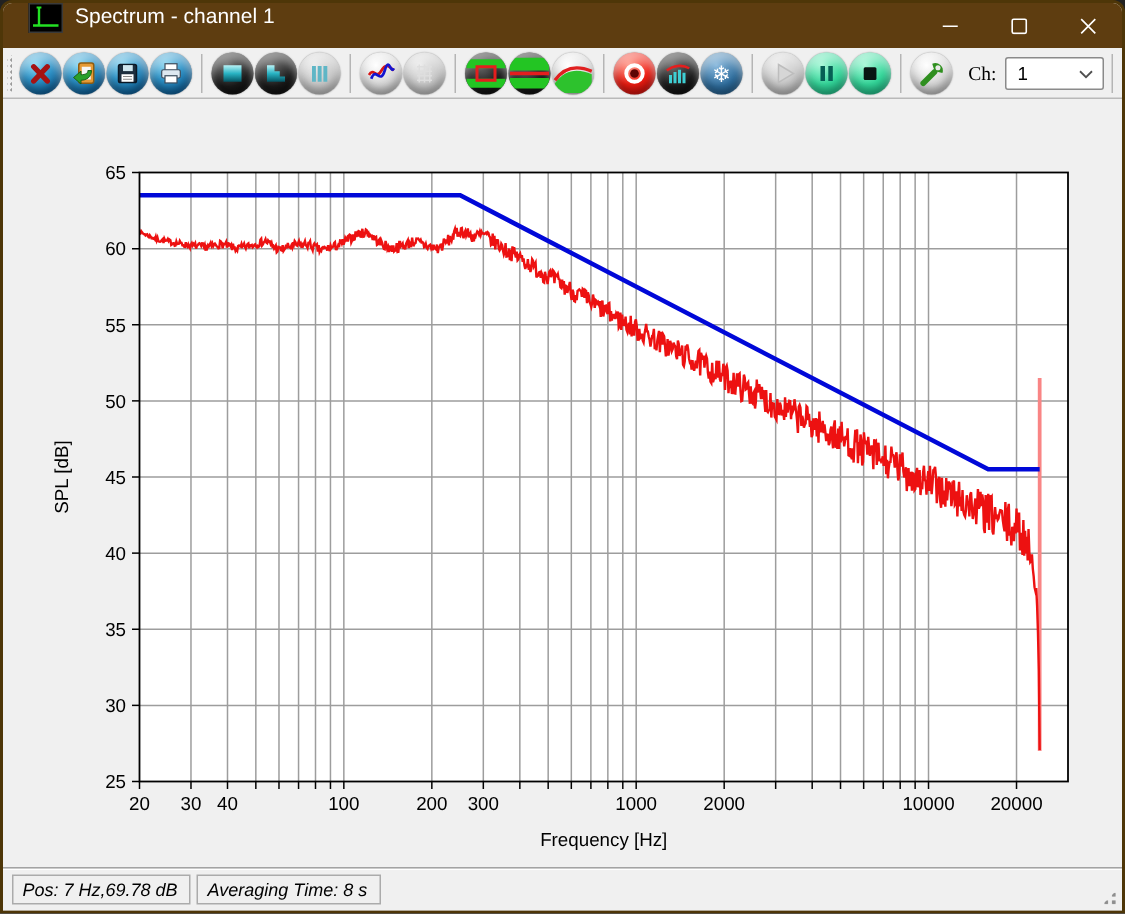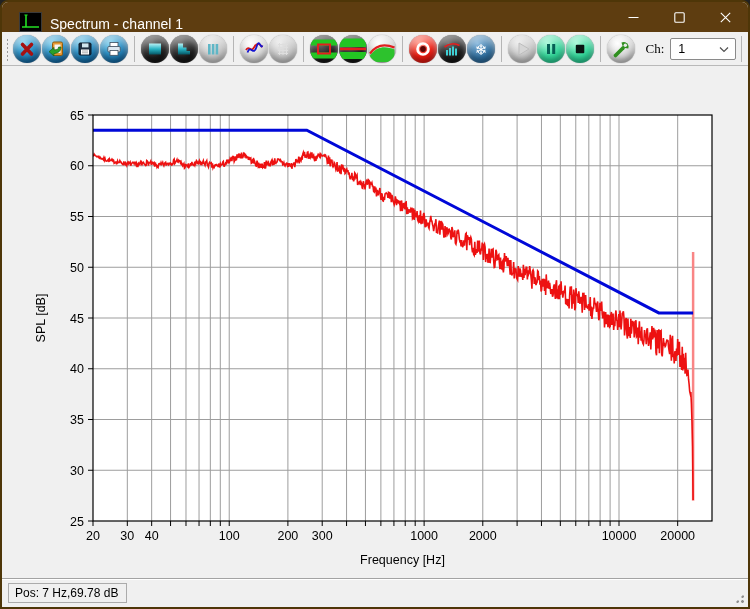--- a/index.html
+++ b/index.html
@@ -1,20 +1,20 @@
 <!DOCTYPE html>
 <html><head>
 <meta charset="utf-8">
 <style>
   html,body{margin:0;padding:0;background:#222;}
   *{box-sizing:border-box;font-family:"Liberation Sans",sans-serif;}
   .window{width:750px;height:609px;background:#f0f0f0;border:2px solid #4e3608;
           border-radius:8px 8px 0 0;overflow:hidden;position:relative;}
   
-  .titlebar{height:30px;background:#5e3d10;display:flex;align-items:flex-end;color:#fff;}
+  .titlebar{height:30px;background:#5e3d10;display:flex;align-items:flex-start;color:#fff;}
   .appicon{width:23px;height:20px;margin-left:17px;background:#000;border:1px solid #3a3a3a;
            display:flex;align-items:center;justify-content:center;}
   .title-text{font-size:14px;margin-left:8px;flex:1;white-space:nowrap;}
   .wbtn{width:46px;height:30px;display:flex;align-items:center;justify-content:center;}
   
   .toolbar{height:34px;background:#f0f0f0;border-bottom:1px solid #b9b9b9;
            display:flex;align-items:center;padding:0 0 0 3px;}
   .gripper{width:4px;height:24px;margin-right:5px;
            background-image:radial-gradient(#9a9a9a 1px,transparent 1.2px);
            background-size:4px 4px;background-position:1px 1px;}
@@ -31,21 +31,21 @@
   .tsep{width:1px;height:26px;background:#b5b5b5;margin:0 6px 0 5px;flex:0 0 auto;}
   .ch-label{font-size:13px;color:#000;margin:0 6px 0 9px;font-family:Liberation Serif, serif;}
   .combo{width:74px;height:22px;background:#fff;border:1px solid #8a8a8a;border-radius:2px;
          display:flex;align-items:center;font-size:12.5px;padding-left:7px;position:relative;}
   .combo svg{position:absolute;right:6px;top:7px;}
   
   .main{height:512px;background:#f0f0f0;position:relative;}
   
   .statusbar{height:29px;background:#f0f0f0;border-top:1px solid #a3a3a3;
              box-shadow:inset 0 1px 0 #ffffff;display:flex;align-items:center;
-             padding-left:6px;position:relative;}
+             padding-left:6px;position:relative;font-style:italic;}
   .spanel{height:20px;border:1px solid #ababab;background:#f0f0f0;display:flex;
           align-items:center;padding:0 8px 0 6px;margin-right:4px;font-size:12px;color:#000;
           white-space:nowrap;}
   .grip{position:absolute;right:2px;bottom:2px;width:13px;height:13px;
         background-image:radial-gradient(#8f8f8f 1.3px,transparent 1.5px);
         background-size:5px 5px;background-position:2px 2px;
         clip-path:polygon(100% 0,100% 100%,0 100%);}
 </style>
 </head>
 <body>
@@ -340,16 +340,17 @@
         </defs>
         <line x1="691.1128543989563" y1="434.7" x2="691.1128543989563" y2="186.025" stroke="#f98585" stroke-width="2.5" clip-path="url(#pc)"></line>
         <path d="M91.00 89.58L91.57 89.74L92.14 88.06L92.71 88.89L93.29 89.52L93.86 90.03L94.43 90.13L95.00 90.92L95.57 90.42L96.14 90.22L96.72 91.65L97.29 92.17L97.86 90.84L98.43 91.72L99.00 92.84L99.57 92.63L100.14 93.09L100.72 92.65L101.29 93.59L101.86 91.83L102.43 94.25L103.00 92.54L103.57 94.77L104.15 95.05L104.72 95.14L105.29 94.83L105.86 94.09L106.43 93.47L107.00 95.95L107.57 93.14L108.15 94.51L108.72 94.37L109.29 94.26L109.86 93.30L110.43 94.68L111.00 93.64L111.58 94.09L112.15 97.30L112.72 96.90L113.29 96.28L113.86 96.10L114.43 97.84L115.00 97.66L115.58 95.00L116.15 96.71L116.72 96.58L117.29 96.50L117.86 94.66L118.43 95.74L119.01 95.90L119.58 97.45L120.15 97.44L120.72 98.42L121.29 98.53L121.86 95.46L122.43 97.96L123.01 98.59L123.58 96.89L124.15 98.19L124.72 99.47L125.29 96.97L125.86 96.04L126.44 97.63L127.01 96.50L127.58 97.27L128.15 96.17L128.72 99.73L129.29 97.97L129.86 97.48L130.44 96.43L131.01 96.14L131.58 96.74L132.15 97.93L132.72 96.22L133.29 96.23L133.87 98.30L134.44 97.02L135.01 101.11L135.58 98.62L136.15 99.56L136.72 97.42L137.29 98.19L137.87 97.02L138.44 95.77L139.01 97.78L139.58 96.30L140.15 98.18L140.72 96.98L141.30 96.36L141.87 97.19L142.44 98.28L143.01 98.54L143.58 99.57L144.15 99.37L144.72 94.58L145.30 95.02L145.87 96.20L146.44 99.49L147.01 96.59L147.58 96.88L148.15 96.43L148.73 95.18L149.30 98.99L149.87 95.56L150.44 97.43L151.01 96.81L151.58 97.89L152.15 97.02L152.73 100.69L153.30 96.52L153.87 99.16L154.44 99.02L155.01 101.24L155.58 100.22L156.16 101.14L156.73 97.95L157.30 97.59L157.87 98.10L158.44 98.37L159.01 96.56L159.58 98.37L160.16 97.60L160.73 96.36L161.30 98.60L161.87 99.80L162.44 97.87L163.01 96.67L163.59 96.25L164.16 99.50L164.73 97.52L165.30 97.77L165.87 97.35L166.44 98.93L167.01 98.40L167.59 97.27L168.16 96.90L168.73 98.28L169.30 98.96L169.87 97.92L170.44 98.50L171.02 97.91L171.59 93.83L172.16 93.11L172.73 97.62L173.30 96.87L173.87 95.52L174.44 94.87L175.02 93.51L175.59 95.70L176.16 96.15L176.73 94.27L177.30 95.08L177.87 94.97L178.45 96.82L179.02 95.72L179.59 98.25L180.16 97.80L180.73 99.73L181.30 98.77L181.87 97.70L182.45 102.20L183.02 101.58L183.59 98.52L184.16 98.72L184.73 98.85L185.30 100.76L185.87 101.02L186.45 97.40L187.02 101.29L187.59 100.43L188.16 99.54L188.73 97.21L189.30 99.62L189.88 95.96L190.45 98.35L191.02 98.86L191.59 99.27L192.16 97.87L192.73 99.17L193.30 95.39L193.88 97.22L194.45 94.64L195.02 95.46L195.59 97.51L196.16 97.80L196.73 96.15L197.31 94.67L197.88 96.93L198.45 96.22L199.02 99.17L199.59 95.88L200.16 97.66L200.73 96.26L201.31 94.70L201.88 97.52L202.45 98.00L203.02 99.27L203.59 95.93L204.16 95.90L204.74 94.76L205.31 98.97L205.88 99.59L206.45 101.03L207.02 97.33L207.59 96.34L208.16 97.48L208.74 97.48L209.31 96.93L209.88 101.69L210.45 97.37L211.02 101.88L211.59 100.50L212.17 101.26L212.74 99.17L213.31 98.75L213.88 99.45L214.45 98.69L215.02 99.19L215.59 99.23L216.17 101.06L216.74 97.51L217.31 99.51L217.88 101.46L218.45 97.78L219.02 99.22L219.60 98.51L220.17 98.42L220.74 96.13L221.31 95.48L221.88 100.11L222.45 100.17L223.02 98.80L223.60 97.11L224.17 97.66L224.74 94.27L225.31 94.34L225.88 96.09L226.45 93.54L227.03 97.12L227.60 95.50L228.17 92.50L228.74 93.67L229.31 92.58L229.88 95.03L230.45 91.16L231.03 90.44L231.60 90.85L232.17 95.61L232.74 94.24L233.31 90.32L233.88 93.91L234.46 93.68L235.03 88.27L235.60 91.92L236.17 89.83L236.74 91.66L237.31 88.27L237.88 88.56L238.46 92.44L239.03 89.91L239.60 86.51L240.17 91.81L240.74 91.64L241.31 89.68L241.89 87.04L242.46 87.47L243.03 90.30L243.60 89.43L244.17 92.32L244.74 90.53L245.31 91.31L245.89 91.16L246.46 93.95L247.03 90.78L247.60 94.14L248.17 92.27L248.74 91.92L249.32 97.27L249.89 96.89L250.46 94.13L251.03 93.44L251.60 97.49L252.17 94.30L252.74 95.81L253.32 98.15L253.89 99.94L254.46 100.18L255.03 94.65L255.60 96.88L256.17 100.12L256.75 98.64L257.32 102.03L257.89 99.24L258.46 100.16L259.03 97.68L259.60 101.92L260.17 97.67L260.75 101.59L261.32 100.96L261.89 101.07L262.46 96.12L263.03 102.02L263.60 101.86L264.18 95.28L264.75 95.28L265.32 98.25L265.89 97.45L266.46 96.40L267.03 100.05L267.60 97.35L268.18 100.27L268.75 96.34L269.32 95.22L269.89 94.11L270.46 99.39L271.03 95.60L271.61 96.79L272.18 98.80L272.75 92.43L273.32 96.80L273.89 97.41L274.46 96.26L275.03 95.95L275.61 93.04L276.18 93.07L276.75 93.02L277.32 93.93L277.89 94.64L278.46 93.78L279.04 95.64L279.61 95.43L280.18 95.78L280.75 98.73L281.32 98.31L281.89 96.66L282.46 99.18L283.04 99.96L283.61 98.24L284.18 97.62L284.75 97.17L285.32 99.18L285.89 97.15L286.47 100.89L287.04 97.19L287.61 99.02L288.18 99.78L288.75 100.31L289.32 97.05L289.89 102.76L290.47 98.96L291.04 98.62L291.61 97.20L292.18 97.01L292.75 101.02L293.32 97.80L293.90 93.07L294.47 94.51L295.04 95.69L295.61 93.75L296.18 96.37L296.75 90.57L297.32 97.52L297.90 91.38L298.47 93.45L299.04 94.76L299.61 92.09L300.18 93.77L300.75 88.16L301.33 86.49L301.90 89.78L302.47 85.95L303.04 91.78L303.61 88.73L304.18 90.73L304.75 91.31L305.33 86.19L305.90 85.96L306.47 90.79L307.04 92.85L307.61 89.15L308.18 87.87L308.76 91.19L309.33 89.55L309.90 86.29L310.47 92.25L311.04 90.27L311.61 89.26L312.18 93.11L312.76 95.20L313.33 90.34L313.90 94.97L314.47 90.98L315.04 91.75L315.61 89.68L316.19 88.26L316.76 88.89L317.33 90.33L317.90 88.40L318.47 90.61L319.04 88.47L319.61 89.66L320.19 89.57L320.76 90.04L321.33 89.69L321.90 89.21L322.47 89.94L323.04 88.82L323.62 89.32L324.19 91.43L324.76 92.24L325.33 97.25L325.90 96.61L326.47 89.65L327.04 97.88L327.62 91.19L328.19 100.32L328.76 93.52L329.33 96.25L329.90 93.55L330.47 99.58L331.05 100.88L331.62 99.83L332.19 96.44L332.76 97.41L333.33 101.04L333.90 103.68L334.47 102.03L335.05 96.07L335.62 105.04L336.19 104.88L336.76 104.25L337.33 99.67L337.90 107.49L338.48 100.43L339.05 108.13L339.62 98.24L340.19 103.47L340.76 98.82L341.33 102.98L341.90 105.68L342.48 101.80L343.05 107.51L343.62 106.81L344.19 103.85L344.76 103.02L345.33 105.95L345.91 104.13L346.48 108.54L347.05 106.34L347.62 110.85L348.19 113.30L348.76 109.96L349.33 112.31L349.91 106.72L350.48 113.82L351.05 112.43L351.62 115.36L352.19 113.12L352.76 106.83L353.34 107.76L353.91 111.56L354.48 110.34L355.05 109.17L355.62 119.03L356.19 117.33L356.76 117.56L357.34 115.54L357.91 115.32L358.48 119.22L359.05 116.03L359.62 117.37L360.19 121.97L360.77 122.36L361.34 115.21L361.91 118.03L362.48 119.87L363.05 123.34L363.62 118.88L364.19 115.18L364.77 114.41L365.34 118.71L365.91 116.92L366.48 114.03L367.05 114.68L367.62 122.70L368.19 116.58L368.77 117.54L369.34 118.13L369.91 116.80L370.48 120.11L371.05 120.34L371.62 125.39L372.20 125.97L372.77 120.34L373.34 126.24L373.91 121.43L374.48 130.39L375.05 124.40L375.62 124.72L376.20 129.29L376.77 126.91L377.34 124.68L377.91 121.95L378.48 129.98L379.05 134.00L379.63 127.17L380.20 128.73L380.77 134.74L381.34 135.04L381.91 130.81L382.48 134.04L383.05 127.89L383.63 127.49L384.20 126.98L384.77 127.67L385.34 127.89L385.91 131.90L386.48 126.63L387.06 127.22L387.63 132.61L388.20 127.44L388.77 128.07L389.34 136.14L389.91 128.95L390.48 130.80L391.06 135.11L391.63 136.71L392.20 138.62L392.77 136.12L393.34 130.36L393.91 133.67L394.49 139.18L395.06 133.96L395.63 134.44L396.20 136.34L396.77 135.49L397.34 137.19L397.91 134.79L398.49 145.23L399.06 135.86L399.63 134.42L400.20 145.02L400.77 142.22L401.34 137.89L401.92 137.68L402.49 141.78L403.06 143.34L403.63 136.32L404.20 136.01L404.77 148.29L405.34 141.43L405.92 147.79L406.49 143.37L407.06 145.14L407.63 144.44L408.20 146.72L408.77 143.24L409.35 144.59L409.92 141.65L410.49 152.51L411.06 151.52L411.63 142.39L412.20 153.94L412.77 143.72L413.35 151.15L413.92 146.85L414.49 151.42L415.06 145.06L415.63 153.90L416.20 155.32L416.78 150.98L417.35 149.25L417.92 157.02L418.49 144.50L419.06 158.30L419.63 150.26L420.20 152.25L420.78 157.72L421.35 148.51L421.92 146.91L422.49 151.11L423.06 161.19L423.63 159.17L424.21 153.26L424.78 159.16L425.35 158.23L425.92 156.51L426.49 160.96L427.06 162.28L427.63 156.72L428.21 153.71L428.78 149.91L429.35 154.83L429.92 155.02L430.49 158.34L431.06 160.50L431.64 165.08L432.21 161.60L432.78 157.87L433.35 157.39L433.92 153.21L434.49 166.87L435.06 164.26L435.64 167.58L436.21 161.14L436.78 157.88L437.35 154.59L437.92 168.75L438.49 157.92L439.07 155.27L439.64 163.79L440.21 157.11L440.78 158.18L441.35 164.57L441.92 171.57L442.49 168.83L443.07 159.97L443.64 171.09L444.21 167.81L444.78 161.21L445.35 163.34L445.92 167.99L446.50 166.67L447.07 162.49L447.64 164.12L448.21 164.95L448.78 171.48L449.35 173.49L449.92 161.05L450.50 163.34L451.07 171.30L451.64 169.49L452.21 167.65L452.78 164.32L453.35 177.11L453.93 178.13L454.50 174.91L455.07 164.48L455.64 165.79L456.21 163.65L456.78 167.02L457.35 173.12L457.93 175.67L458.50 175.21L459.07 180.47L459.64 174.10L460.21 179.37L460.78 181.14L461.36 177.58L461.93 174.41L462.50 179.58L463.07 173.24L463.64 167.96L464.21 167.32L464.78 184.28L465.36 169.23L465.93 171.17L466.50 173.80L467.07 171.08L467.64 179.15L468.21 173.30L468.79 171.20L469.36 173.10L469.93 182.35L470.50 186.40L471.07 181.72L471.64 188.37L472.21 189.33L472.79 175.80L473.36 188.84L473.93 186.72L474.50 183.09L475.07 186.87L475.64 174.48L476.22 178.93L476.79 185.69L477.36 174.52L477.93 186.90L478.50 188.44L479.07 182.56L479.64 184.56L480.22 176.56L480.79 179.49L481.36 194.02L481.93 179.08L482.50 177.83L483.07 181.05L483.65 196.07L484.22 187.95L484.79 192.82L485.36 187.74L485.93 196.62L486.50 195.07L487.07 182.60L487.65 196.21L488.22 196.37L488.79 188.84L489.36 182.87L489.93 191.71L490.50 183.63L491.08 183.03L491.65 194.53L492.22 201.45L492.79 201.14L493.36 193.12L493.93 183.80L494.50 185.79L495.08 193.73L495.65 193.29L496.22 189.67L496.79 188.82L497.36 196.43L497.93 203.19L498.51 191.55L499.08 201.98L499.65 202.70L500.22 196.01L500.79 194.86L501.36 206.34L501.93 201.71L502.51 187.07L503.08 195.68L503.65 191.80L504.22 190.17L504.79 194.69L505.36 200.11L505.94 191.82L506.51 200.06L507.08 194.14L507.65 201.97L508.22 208.65L508.79 193.98L509.36 208.11L509.94 208.81L510.51 207.49L511.08 207.36L511.65 196.03L512.22 212.38L512.79 202.10L513.37 206.42L513.94 202.39L514.51 211.83L515.08 212.77L515.65 213.89L516.22 200.06L516.79 209.93L517.37 210.07L517.94 202.36L518.51 204.53L519.08 210.97L519.65 207.30L520.22 209.20L520.80 213.98L521.37 198.83L521.94 211.95L522.51 202.47L523.08 209.03L523.65 205.30L524.22 201.23L524.80 201.38L525.37 213.49L525.94 204.37L526.51 208.47L527.08 206.99L527.65 200.15L528.23 204.68L528.80 208.57L529.37 214.29L529.94 222.60L530.51 205.25L531.08 204.02L531.65 205.77L532.23 217.93L532.80 211.21L533.37 213.48L533.94 219.05L534.51 217.19L535.08 216.24L535.66 204.87L536.23 205.52L536.80 214.08L537.37 209.96L537.94 218.61L538.51 214.62L539.08 225.46L539.66 223.79L540.23 212.86L540.80 220.54L541.37 216.11L541.94 212.73L542.51 224.97L543.09 213.21L543.66 229.08L544.23 208.41L544.80 218.63L545.37 222.27L545.94 217.94L546.51 214.62L547.09 222.84L547.66 216.88L548.23 222.12L548.80 228.04L549.37 224.77L549.94 223.16L550.51 230.75L551.09 229.20L551.66 220.68L552.23 218.41L552.80 227.02L553.37 232.88L553.94 217.81L554.52 214.22L555.09 232.54L555.66 223.24L556.23 233.25L556.80 219.65L557.37 233.23L557.94 218.21L558.52 229.00L559.09 215.19L559.66 227.58L560.23 225.09L560.80 231.57L561.37 227.81L561.95 224.71L562.52 227.11L563.09 219.52L563.66 237.50L564.23 237.84L564.80 232.83L565.37 238.48L565.95 240.07L566.52 232.94L567.09 242.38L567.66 228.80L568.23 220.62L568.80 228.88L569.38 220.23L569.95 242.77L570.52 228.63L571.09 237.79L571.66 223.65L572.23 227.59L572.80 244.34L573.38 241.93L573.95 222.20L574.52 228.12L575.09 229.18L575.66 227.80L576.23 237.05L576.81 225.26L577.38 232.11L577.95 237.89L578.52 234.14L579.09 230.94L579.66 233.62L580.23 246.78L580.81 226.80L581.38 228.90L581.95 228.26L582.52 243.95L583.09 234.30L583.66 229.14L584.24 240.75L584.81 240.63L585.38 241.77L585.95 240.73L586.52 238.16L587.09 244.60L587.66 240.86L588.24 231.02L588.81 250.11L589.38 240.48L589.95 252.87L590.52 245.88L591.09 242.07L591.67 241.99L592.24 231.69L592.81 237.00L593.38 237.38L593.95 239.57L594.52 245.83L595.09 237.98L595.67 235.50L596.24 246.07L596.81 254.31L597.38 251.67L597.95 236.80L598.52 245.01L599.10 240.12L599.67 235.65L600.24 248.27L600.81 252.30L601.38 249.61L601.95 245.45L602.52 261.38L603.10 249.48L603.67 246.09L604.24 258.05L604.81 255.08L605.38 248.52L605.95 261.21L606.53 249.51L607.10 249.83L607.67 260.86L608.24 260.10L608.81 249.20L609.38 245.95L609.95 258.86L610.53 254.96L611.10 247.44L611.67 264.02L612.24 257.02L612.81 260.12L613.38 249.19L613.96 244.47L614.53 253.99L615.10 254.84L615.67 263.85L616.24 254.63L616.81 248.14L617.38 261.30L617.96 244.58L618.53 254.93L619.10 263.45L619.67 256.20L620.24 247.46L620.81 246.98L621.39 245.26L621.96 251.79L622.53 269.48L623.10 262.31L623.67 253.20L624.24 252.06L624.81 267.86L625.39 272.55L625.96 252.50L626.53 266.99L627.10 270.19L627.67 261.02L628.24 271.86L628.82 252.71L629.39 267.62L629.96 260.40L630.53 254.94L631.10 258.41L631.67 257.40L632.24 271.42L632.82 266.68L633.39 255.75L633.96 254.28L634.53 270.60L635.10 269.68L635.67 261.49L636.25 278.31L636.82 264.17L637.39 255.21L637.96 271.59L638.53 265.19L639.10 274.68L639.67 260.72L640.25 274.82L640.82 277.29L641.39 278.36L641.96 274.18L642.53 264.15L643.10 269.00L643.68 269.39L644.25 278.32L644.82 263.63L645.39 262.18L645.96 272.76L646.53 279.99L647.10 276.50L647.68 271.31L648.25 266.33L648.82 283.50L649.39 271.31L649.96 260.04L650.53 273.12L651.11 271.45L651.68 261.84L652.25 271.51L652.82 263.62L653.39 267.54L653.96 286.62L654.53 289.28L655.11 264.00L655.68 271.78L656.25 282.46L656.82 263.19L657.39 287.28L657.96 264.20L658.54 265.93L659.11 265.10L659.68 288.39L660.25 290.35L660.82 280.79L661.39 271.99L661.96 278.88L662.54 278.20L663.11 280.58L663.68 279.69L664.25 276.41L664.82 274.08L665.39 274.20L665.97 274.64L666.54 280.82L667.11 284.83L667.68 288.20L668.25 268.70L668.82 282.71L669.39 294.68L669.97 273.36L670.54 269.88L671.11 291.11L671.68 288.44L672.25 297.57L672.82 285.28L673.40 287.03L673.97 294.84L674.54 282.48L675.11 289.62L675.68 273.04L676.25 288.94L676.82 283.00L677.40 275.70L677.97 301.02L678.54 289.25L679.11 296.01L679.68 303.88L680.25 280.71L680.83 304.40L681.40 287.83L681.97 302.86L682.54 291.86L683.11 307.65L683.68 286.75L684.25 302.21L684.83 308.61L685.40 307.72L685.97 303.57L686.54 313.18L687.11 318.23L687.68 325.45L688.26 327.91L688.83 326.08L689.40 337.81L689.97 355.27L690.54 380.31L691.11 433.94" fill="none" stroke="#ed1111" stroke-width="1.6" clip-path="url(#pc)"></path>
         <polyline points="91.0,64.2 304.8,64.2 656.8,246.9 691.1,246.9" fill="none" stroke="#0008d8" stroke-width="3"></polyline>
         <rect x="91" y="49" width="619" height="406" fill="none" stroke="#000" stroke-width="1.2"></rect>
       </svg>
   </div>
 
   <div class="statusbar">
     <div class="spanel">Pos: 7 Hz,69.78 dB</div>
+    <div class="spanel">Averaging Time: 8 s</div>
     <div class="grip"></div>
   </div>
 
 </div>
 
 </body></html>

